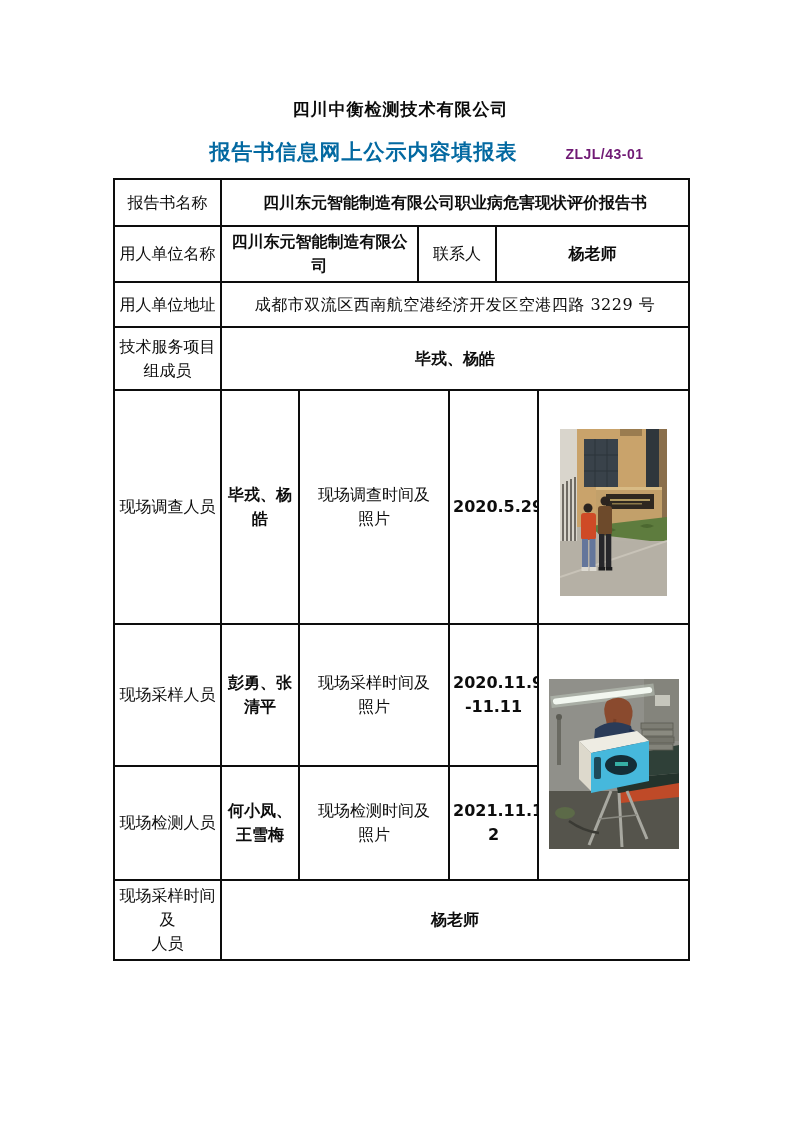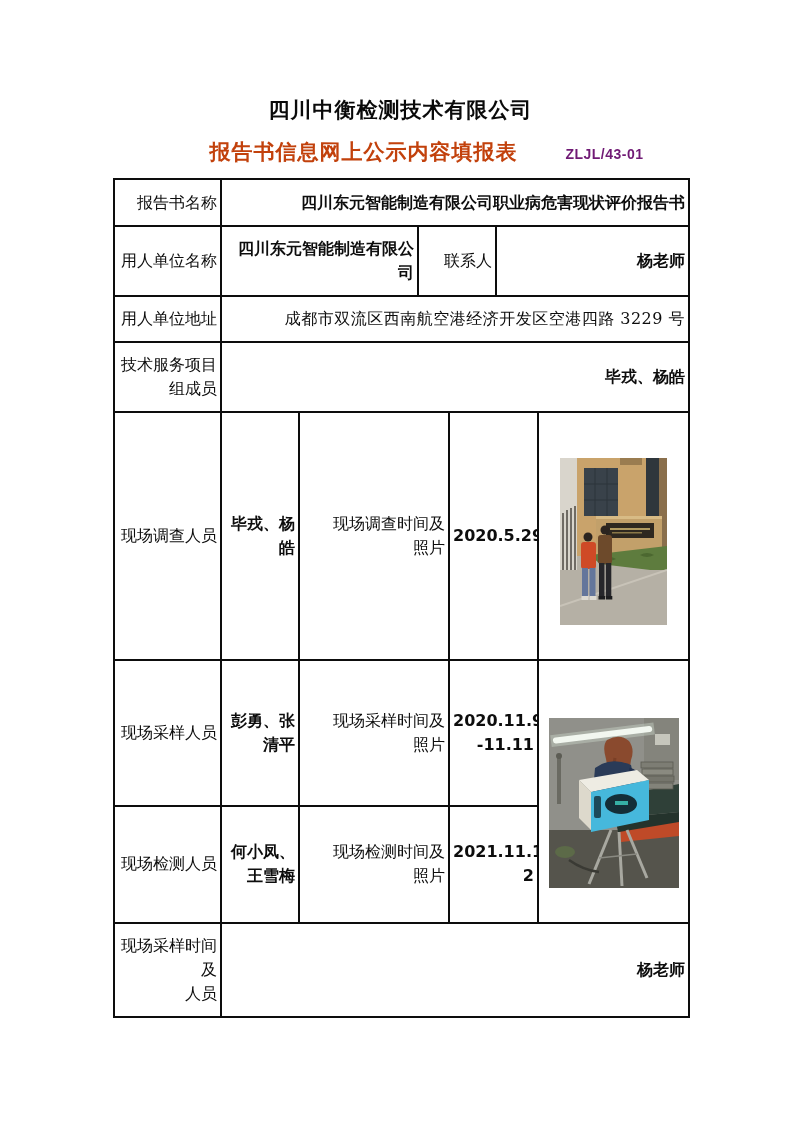--- a/index.html
+++ b/index.html
@@ -4,39 +4,39 @@
 <style>
   html,body { margin:0; padding:0; background:#ffffff; }
   .page {
     position:relative; width:793px; height:1122px; margin:0 auto;
     background:#ffffff; color:#000;
     font-family:"Liberation Sans", sans-serif;
     overflow:hidden;
   }
   .doc-header { position:absolute; left:113px; top:95px; width:575px; text-align:center; }
   .doc-title {
-    font-size:21px; font-weight:bold; letter-spacing:1px;
+    font-size:17px; font-weight:bold; letter-spacing:1px;
     line-height:30px; color:#0a0a0a; white-space:nowrap;
   }
   .doc-subtitle-row {
     margin-top:13px; display:flex; justify-content:center; align-items:baseline;
     gap:48px; transform:translateX(26px);
   }
-  .doc-subtitle { font-size:21px; font-weight:bold; letter-spacing:1px; white-space:nowrap; color:#c2410c; }
+  .doc-subtitle { font-size:21px; font-weight:bold; letter-spacing:1px; white-space:nowrap; color:#0369a1; }
   .doc-code { font-size:14px; font-weight:bold; letter-spacing:0.5px; white-space:nowrap; color:#701a75; }
 
   table.form {
     position:absolute; left:113px; top:178px;
     border-collapse:collapse; table-layout:fixed; width:575px;
   }
   table.form td {
     border:2px solid #0d0d0d;
-    text-align:right; vertical-align:middle;
+    text-align:center; vertical-align:middle;
     font-size:16px; line-height:1.5;
-    padding:10px 3px;
+    padding:3px 3px;
     white-space:pre-line;
     color:#0d0d0d;
     overflow:hidden;
   }
   td.b { font-weight:bold; }
   td.kaiti { font-family:"DejaVu Serif", serif; font-size:17px; letter-spacing:0.5px; }
   td.name-cell { font-size:15px; }
   td.date-cell { font-weight:bold; font-size:14px; line-height:1.6; font-family:"DejaVu Sans", sans-serif;margin-top:32px; }
   td.photo-cell { padding:0; vertical-align:top; }
   .photo-wrap-1 { display:flex; justify-content:center; margin-top:11px; }

